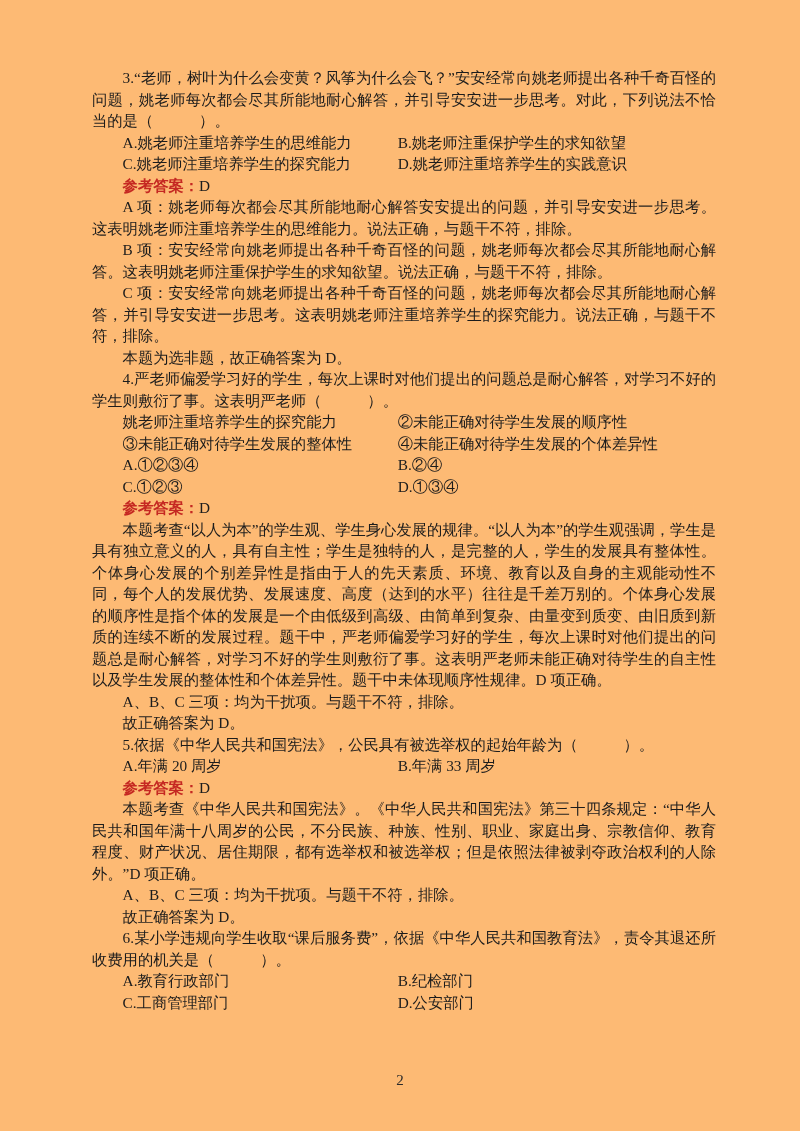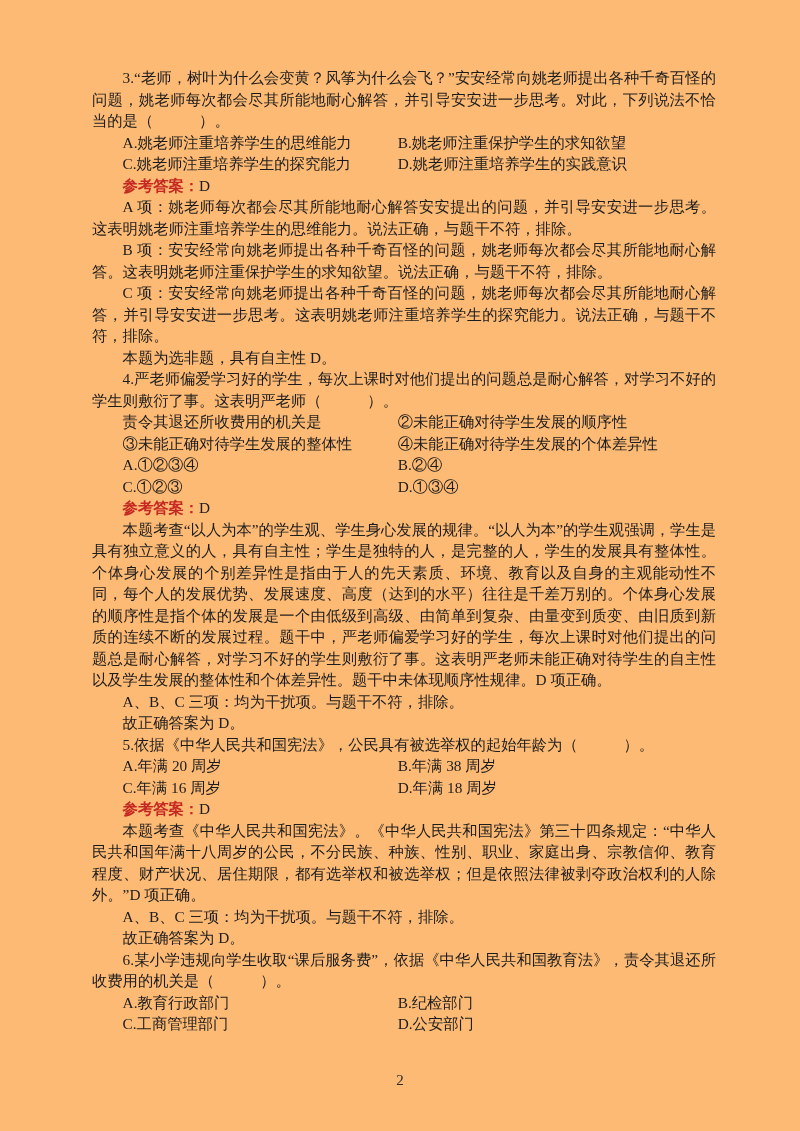--- a/index.html
+++ b/index.html
@@ -66,24 +66,24 @@
         <span class="opt opt-right">B.姚老师注重保护学生的求知欲望</span>
       </div>
       <div class="opts-row">
         <span class="opt opt-left">C.姚老师注重培养学生的探究能力</span>
         <span class="opt opt-right">D.姚老师注重培养学生的实践意识</span>
       </div>
       <p class="answer-line"><span class="answer-label">参考答案：</span><span class="answer-value">D</span></p>
       <p class="para">A 项：姚老师每次都会尽其所能地耐心解答安安提出的问题，并引导安安进一步思考。这表明姚老师注重培养学生的思维能力。说法正确，与题干不符，排除。</p>
       <p class="para">B 项：安安经常向姚老师提出各种千奇百怪的问题，姚老师每次都会尽其所能地耐心解答。这表明姚老师注重保护学生的求知欲望。说法正确，与题干不符，排除。</p>
       <p class="para">C 项：安安经常向姚老师提出各种千奇百怪的问题，姚老师每次都会尽其所能地耐心解答，并引导安安进一步思考。这表明姚老师注重培养学生的探究能力。说法正确，与题干不符，排除。</p>
-      <p class="para">本题为选非题，具有自主性 D。</p>
+      <p class="para">本题为选非题，故正确答案为 D。</p>
       <p class="para">4.严老师偏爱学习好的学生，每次上课时对他们提出的问题总是耐心解答，对学习不好的学生则敷衍了事。这表明严老师（　　　）。</p>
       <div class="opts-row">
-        <span class="opt opt-left">责令其退还所收费用的机关是</span>
+        <span class="opt opt-left">姚老师注重培养学生的探究能力</span>
         <span class="opt opt-right">②未能正确对待学生发展的顺序性</span>
       </div>
       <div class="opts-row">
         <span class="opt opt-left">③未能正确对待学生发展的整体性</span>
         <span class="opt opt-right">④未能正确对待学生发展的个体差异性</span>
       </div>
       <div class="opts-row">
         <span class="opt opt-left">A.①②③④</span>
         <span class="opt opt-right">B.②④</span>
       </div>
@@ -91,25 +91,21 @@
         <span class="opt opt-left">C.①②③</span>
         <span class="opt opt-right">D.①③④</span>
       </div>
       <p class="answer-line"><span class="answer-label">参考答案：</span><span class="answer-value">D</span></p>
       <p class="para">本题考查“以人为本”的学生观、学生身心发展的规律。“以人为本”的学生观强调，学生是具有独立意义的人，具有自主性；学生是独特的人，是完整的人，学生的发展具有整体性。个体身心发展的个别差异性是指由于人的先天素质、环境、教育以及自身的主观能动性不同，每个人的发展优势、发展速度、高度（达到的水平）往往是千差万别的。个体身心发展的顺序性是指个体的发展是一个由低级到高级、由简单到复杂、由量变到质变、由旧质到新质的连续不断的发展过程。题干中，严老师偏爱学习好的学生，每次上课时对他们提出的问题总是耐心解答，对学习不好的学生则敷衍了事。这表明严老师未能正确对待学生的自主性以及学生发展的整体性和个体差异性。题干中未体现顺序性规律。D 项正确。</p>
       <p class="para">A、B、C 三项：均为干扰项。与题干不符，排除。</p>
       <p class="para">故正确答案为 D。</p>
       <p class="para">5.依据《中华人民共和国宪法》，公民具有被选举权的起始年龄为（　　　）。</p>
       <div class="opts-row">
         <span class="opt opt-left">A.年满 20 周岁</span>
-        <span class="opt opt-right">B.年满 38 周岁</span>
-      </div>
-      <div class="opts-row">
-        <span class="opt opt-left">C.年满 16 周岁</span>
-        <span class="opt opt-right">D.年满 18 周岁</span>
+        <span class="opt opt-right">B.年满 33 周岁</span>
       </div>
       <p class="answer-line"><span class="answer-label">参考答案：</span><span class="answer-value">D</span></p>
       <p class="para">本题考查《中华人民共和国宪法》。《中华人民共和国宪法》第三十四条规定：“中华人民共和国年满十八周岁的公民，不分民族、种族、性别、职业、家庭出身、宗教信仰、教育程度、财产状况、居住期限，都有选举权和被选举权；但是依照法律被剥夺政治权利的人除外。”D 项正确。</p>
       <p class="para">A、B、C 三项：均为干扰项。与题干不符，排除。</p>
       <p class="para">故正确答案为 D。</p>
       <p class="para">6.某小学违规向学生收取“课后服务费”，依据《中华人民共和国教育法》，责令其退还所收费用的机关是（　　　）。</p>
       <div class="opts-row">
         <span class="opt opt-left">A.教育行政部门</span>
         <span class="opt opt-right">B.纪检部门</span>
       </div>

